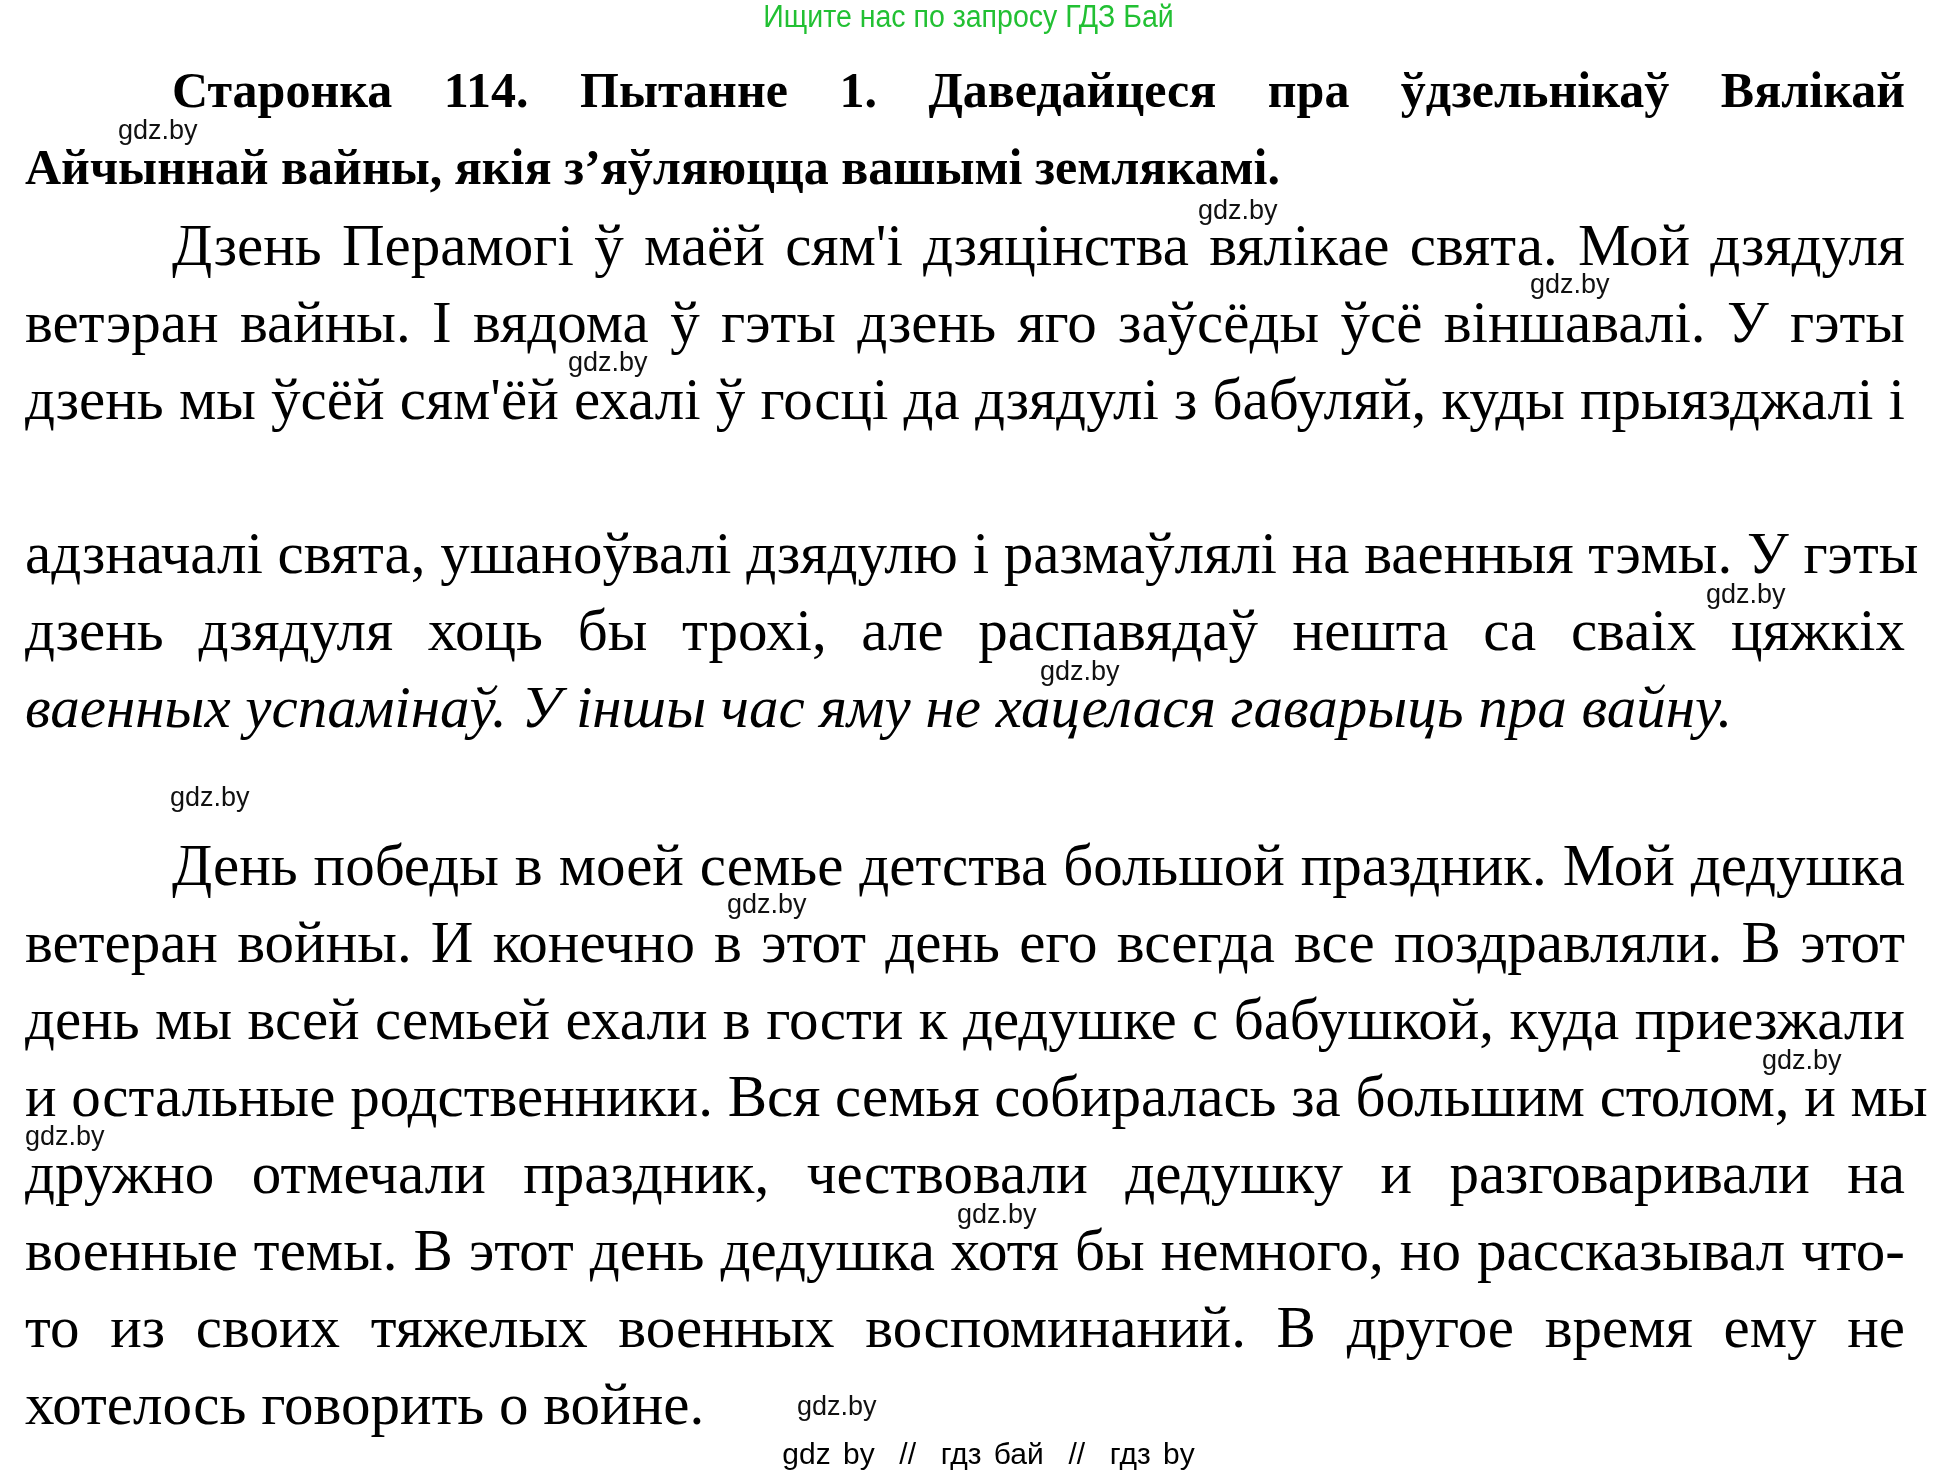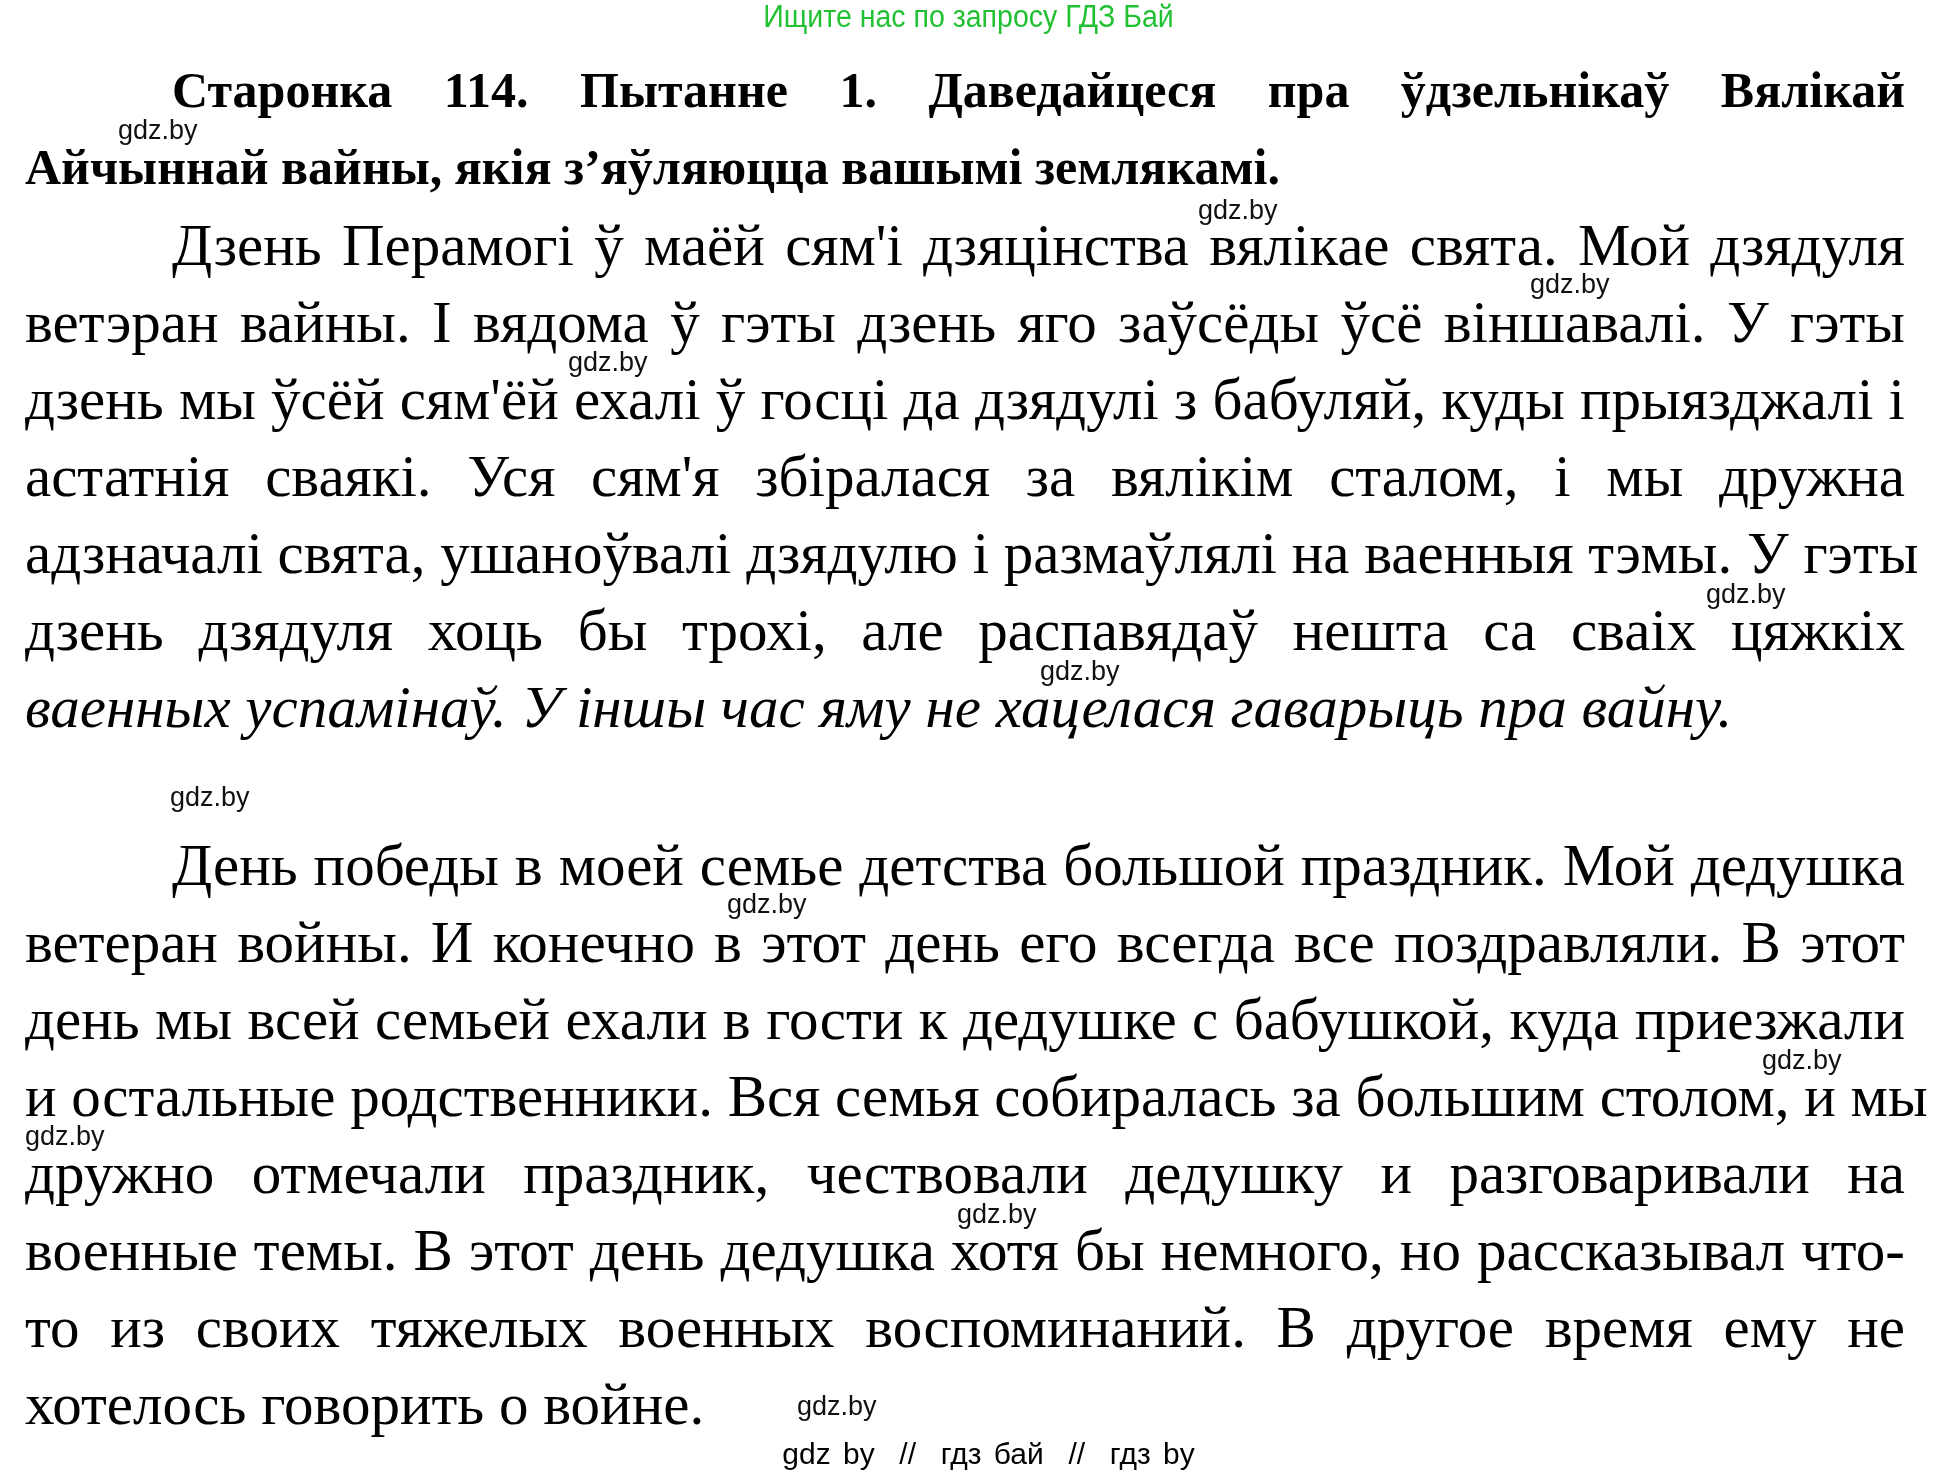--- a/index.html
+++ b/index.html
@@ -43,21 +43,20 @@
 <div class="page">
 
   <div class="header-note" style="color:#22C033;">Ищите нас по запросу ГДЗ Бай</div>
 
   <div class="line indent title" style="top:60px;">Старонка 114. Пытанне 1. Даведайцеся пра ўдзельнікаў Вялікай</div>
   <div class="line title last" style="top:137px;">Айчыннай вайны, якія з’яўляюцца вашымі землякамі.</div>
 
   <div class="line indent body" style="top:215px;">Дзень Перамогі ў маёй сям'і дзяцінства вялікае свята. Мой дзядуля</div>
   <div class="line body" style="top:292px;">ветэран вайны. І вядома ў гэты дзень яго заўсёды ўсё віншавалі. У гэты</div>
   <div class="line body" style="top:369px;">дзень мы ўсёй сям'ёй ехалі ў госці да дзядулі з бабуляй, куды прыязджалі і</div>
-  <div class="line body" style="top:446px;">астатнія сваякі. Уся сям'я збіралася за вялікім сталом, і мы дружна</div>
   <div class="line body" style="top:523px;">адзначалі свята, ушаноўвалі дзядулю і размаўлялі на ваенныя тэмы. У гэты</div>
   <div class="line body" style="top:600px;">дзень дзядуля хоць бы трохі, але распавядаў нешта са сваіх цяжкіх</div>
   <div class="line body last" style="top:677px;font-style:italic;">ваенных успамінаў. У іншы час яму не хацелася гаварыць пра вайну.</div>
 
   <div class="line indent body" style="top:835px;">День победы в моей семье детства большой праздник. Мой дедушка</div>
   <div class="line body" style="top:912px;">ветеран войны. И конечно в этот день его всегда все поздравляли. В этот</div>
   <div class="line body" style="top:989px;">день мы всей семьей ехали в гости к дедушке с бабушкой, куда приезжали</div>
   <div class="line body" style="top:1066px;">и остальные родственники. Вся семья собиралась за большим столом, и мы</div>
   <div class="line body" style="top:1143px;">дружно отмечали праздник, чествовали дедушку и разговаривали на</div>
   <div class="line body" style="top:1220px;">военные темы. В этот день дедушка хотя бы немного, но рассказывал что-</div>

